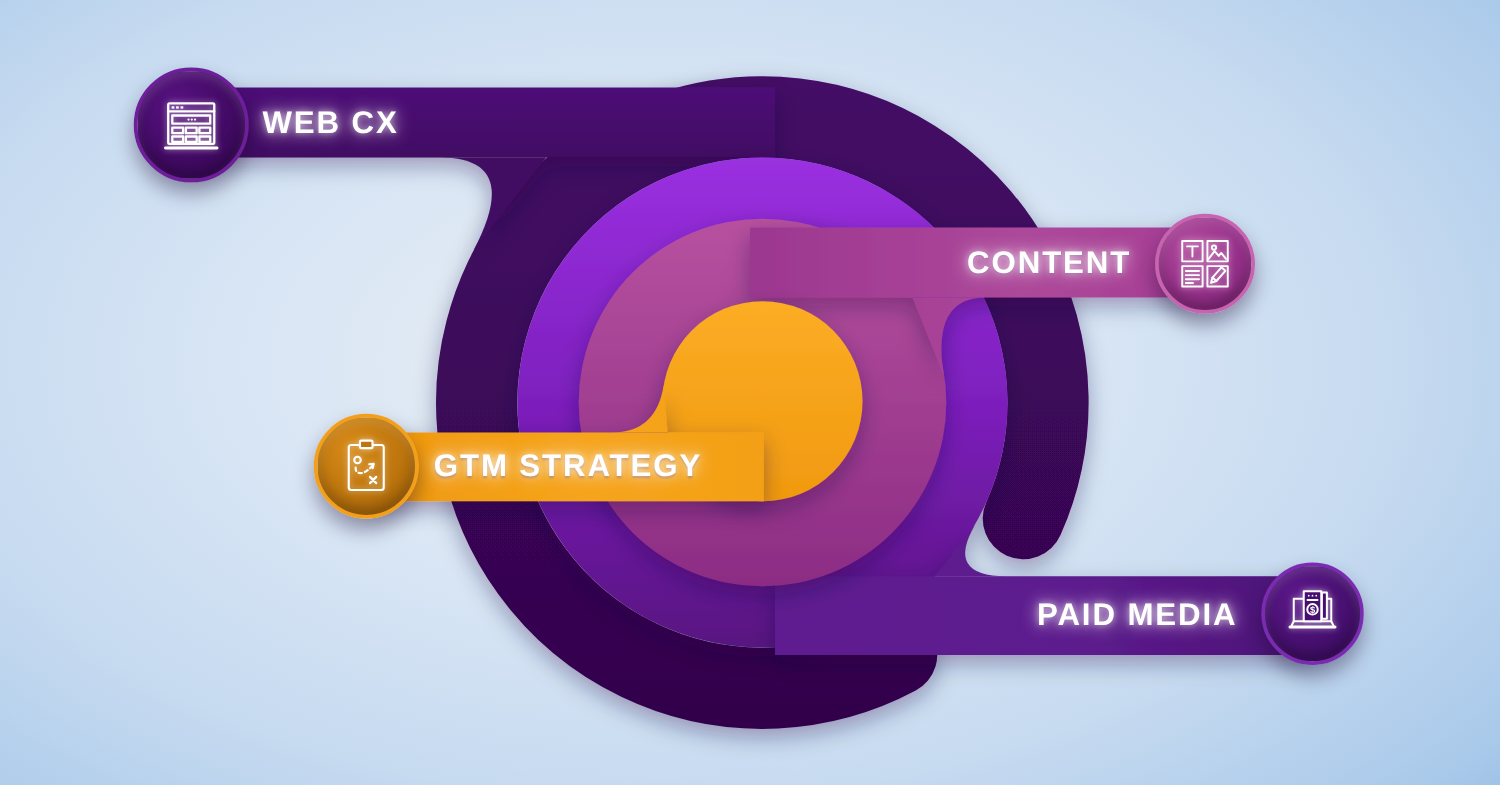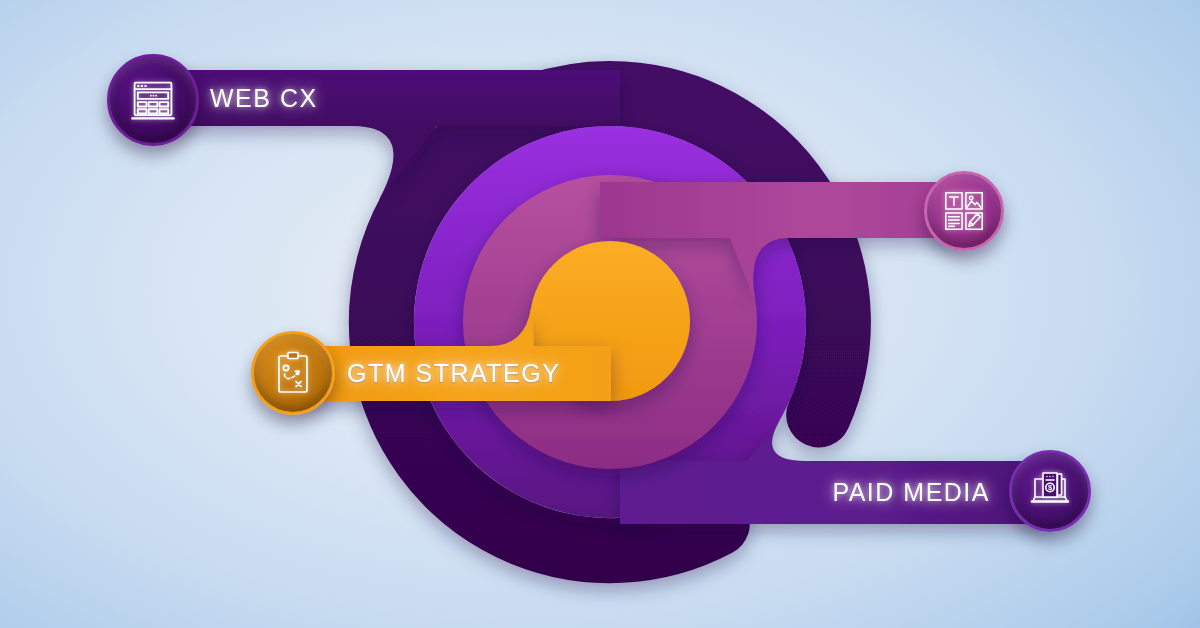--- a/index.html
+++ b/index.html
@@ -8,21 +8,21 @@
     width:1200px;height:628px;
     overflow:hidden;
     font-family:"Liberation Sans","DejaVu Sans",sans-serif;
     background:
       radial-gradient(ellipse 80% 90% at 44% 46%, #e9edf2 0%, #d9e6f5 34%, #c6daf0 62%, #a9c9ea 88%, #8fb6e2 100%);
   }
   .shapes{position:absolute;left:0;top:0;}
   .arm-label{
     position:absolute;
     color:#ffffff;
-    font-weight:normal;
+    font-weight:bold;
     font-size:25px;
     letter-spacing:1.5px;
     white-space:nowrap;
     text-shadow:0 0 14px rgba(255,255,255,.9),0 0 5px rgba(255,255,255,.55),0 1px 2px rgba(50,0,80,.35);
   }
   .badge{
     position:absolute;
     border-radius:50%;
     display:flex;align-items:center;justify-content:center;
     box-shadow:0 9px 16px rgba(22,5,44,.38), inset 0 4px 8px rgba(255,255,255,.14), inset 0 -6px 10px rgba(0,0,0,.25);
@@ -151,20 +151,21 @@
       <rect x="26" y="5" width="17" height="17"></rect>
       <circle cx="31.5" cy="10.5" r="1.8"></circle>
       <path d="M27 20 l5 -6.5 3.5 4 2 -2.5 4 5"></path>
       <rect x="5" y="26" width="17" height="17"></rect>
       <path d="M8 30 H19 M8 33.5 H19 M8 37 H19 M8 40 H14"></path>
       <rect x="26" y="26" width="17" height="17"></rect>
       <path d="M29 40 l1.2 -4.5 7.5 -8.5 3.3 2.9 -7.5 8.5 -4.5 1.6 Z"></path>
       <path d="M30.2 35.5 l3.3 2.9"></path>
     </svg>
   </div>
+  <div class="arm-label lbl-content">CONTENT</div>
 
   <div class="badge badge-gtm">
     <svg width="48" height="48" viewBox="0 0 48 48" fill="none" stroke="#ffffff" stroke-width="1.7" stroke-linecap="round" stroke-linejoin="round">
       <rect x="10" y="7" width="28" height="36" rx="2"></rect>
       <rect x="19" y="3.5" width="10" height="6" rx="1" fill="#bd750d"></rect>
       <circle cx="17" cy="19" r="2.6"></circle>
       <path d="M15.5 25 C 15 31 23 32 30 22" stroke-dasharray="2.8 2.4"></path>
       <path d="M30 22 l-3.6 0.4 M30 22 l-0.8 3.5"></path>
       <path d="M27 32.5 l5 5 M32 32.5 l-5 5"></path>
     </svg>

